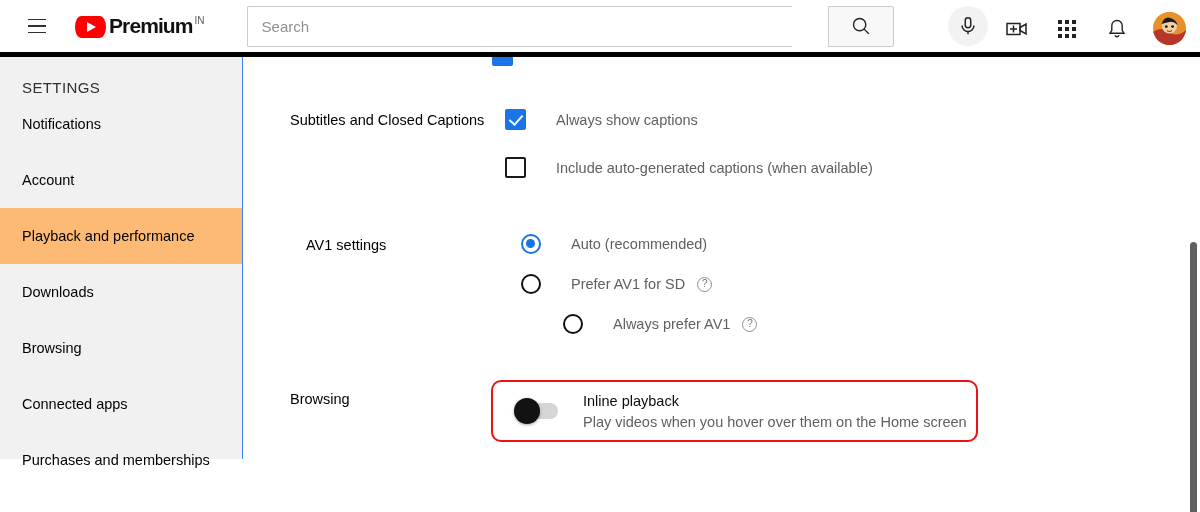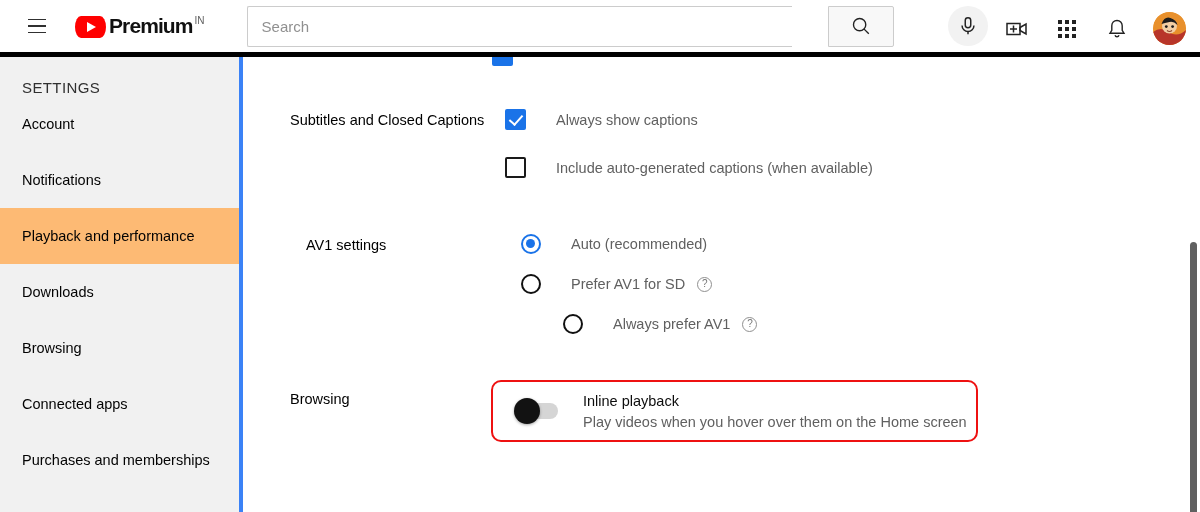--- a/index.html
+++ b/index.html
@@ -84,22 +84,22 @@
   }
   .avatar {
     width: 33px; height: 33px; border-radius: 50%;
     margin-left: 6px; cursor: pointer; overflow: hidden;
     background: #f0a040; position: relative;
   }
 
   
   .sidebar {
     position: absolute; top: 57px; left: 0;
-    width: 243px; height: 455px;
-    background: #f1f1f1; border-right: 4px solid #3b82f6;
+    width: 243px; height: 402px;
+    background: #f1f1f1; border-right: 1px solid #3b82f6;
   }
   .sidebar-title {
     font-size: 15px; color: #303030; letter-spacing: 0.4px;
     padding: 22px 0 0 22px; font-weight: 400;
   }
   .nav-item {
     height: 56px; display: flex; align-items: center;
     padding-left: 22px; font-size: 14.5px; color: #030303;
     cursor: pointer;
   }
@@ -270,24 +270,24 @@
           <path d="M14 18.5 q2.5 2 5 0" fill="none" stroke="#8a4430" stroke-width="1.2"></path>
         </svg>
       </div>
     </div>
   </div>
 
   <div class="sidebar">
     <div class="sidebar-title">SETTINGS</div>
 
     <div class="nav-item">
+      <span>Notifications</span>
+    </div>
+    <div class="nav-item">
       <span>Account</span>
-    </div>
-    <div class="nav-item">
-      <span>Notifications</span>
     </div>
     <div class="nav-item active">
       <span>Playback and performance</span>
     </div>
     <div class="nav-item">
       <span>Downloads</span>
     </div>
     <div class="nav-item">
       <span>Browsing</span>
     </div>

